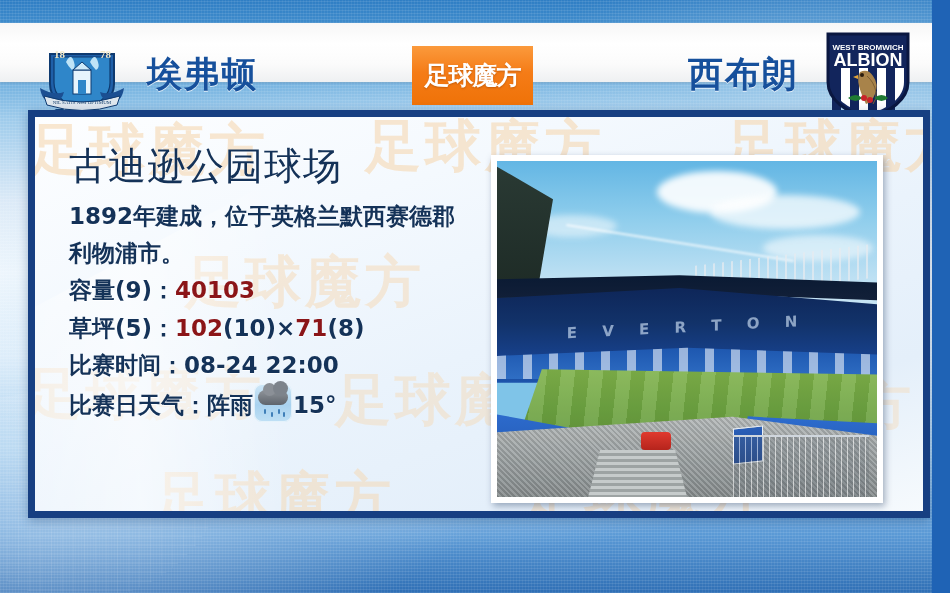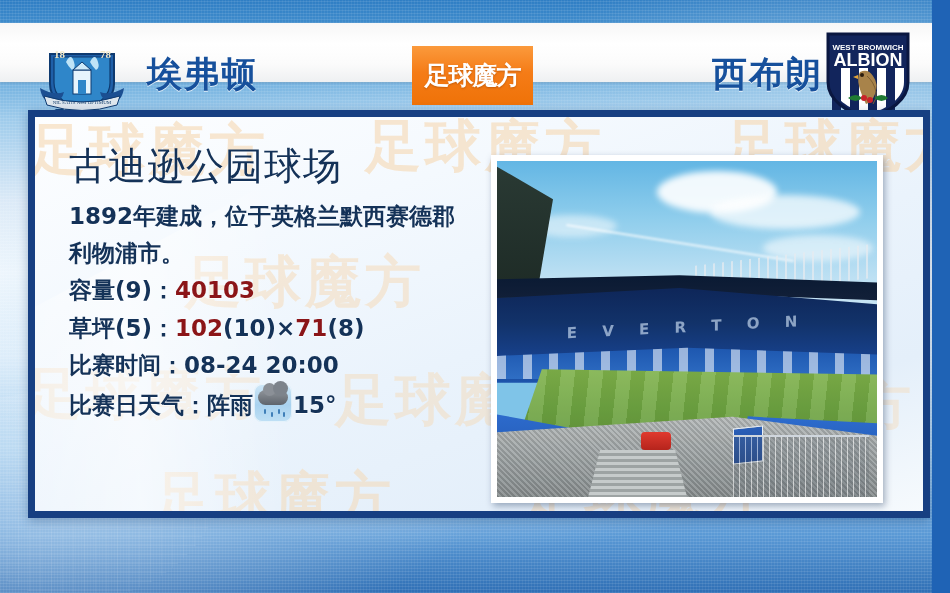--- a/index.html
+++ b/index.html
@@ -48,21 +48,21 @@
     box-shadow:0 1px 2px rgba(0,0,0,.12);
   }
   .crest{position:absolute;top:3px;width:104px;height:96px;}
   .crest.left{left:30px;}
   .crest.right{left:812px;top:5px;width:112px;height:92px;}
   .team-name{
     position:absolute;top:28px;font-size:35px;font-weight:bold;color:#16509c;
     letter-spacing:2px;text-shadow:0 1px 0 rgba(255,255,255,.7);
   }
   .team-name.left{left:147px;}
-  .team-name.right{left:712px;}
+  .team-name.right{left:688px;}
   .center-logo{
     position:absolute;left:412px;top:23px;width:121px;height:59px;
     background:linear-gradient(180deg,#fb9a3c 0%,#f57c17 45%,#ef7208 100%);
     display:flex;align-items:center;justify-content:center;
   }
   .center-logo .lt{
     font-size:25px;font-weight:bold;color:#ffffff;letter-spacing:-1px;
     text-shadow:0 1px 2px rgba(140,60,0,.45);
   }
 
@@ -318,21 +318,21 @@
 
       <div class="line">
         <span>容量(9)：</span><span class="val-red">40103</span>
       </div>
 
       <div class="line">
         <span>草坪(5)：</span><span class="val-red">102</span><span>(10)</span><span>×</span><span class="val-red">71</span><span>(8)</span>
       </div>
 
       <div class="line">
-        <span>比赛时间：</span><span>08-24 20:00</span>
+        <span>比赛时间：</span><span>08-24 22:00</span>
       </div>
 
       <div class="line">
         <span>比赛日天气：</span><span>阵雨</span><span class="wx"><span class="cloud"></span><span class="drop d1"></span><span class="drop d2"></span><span class="drop d3"></span><span class="drop d4"></span></span><span>15°</span>
       </div>
     </div>
 
     <div class="photo-frame">
       <div class="photo">
         <div class="sky"></div>

